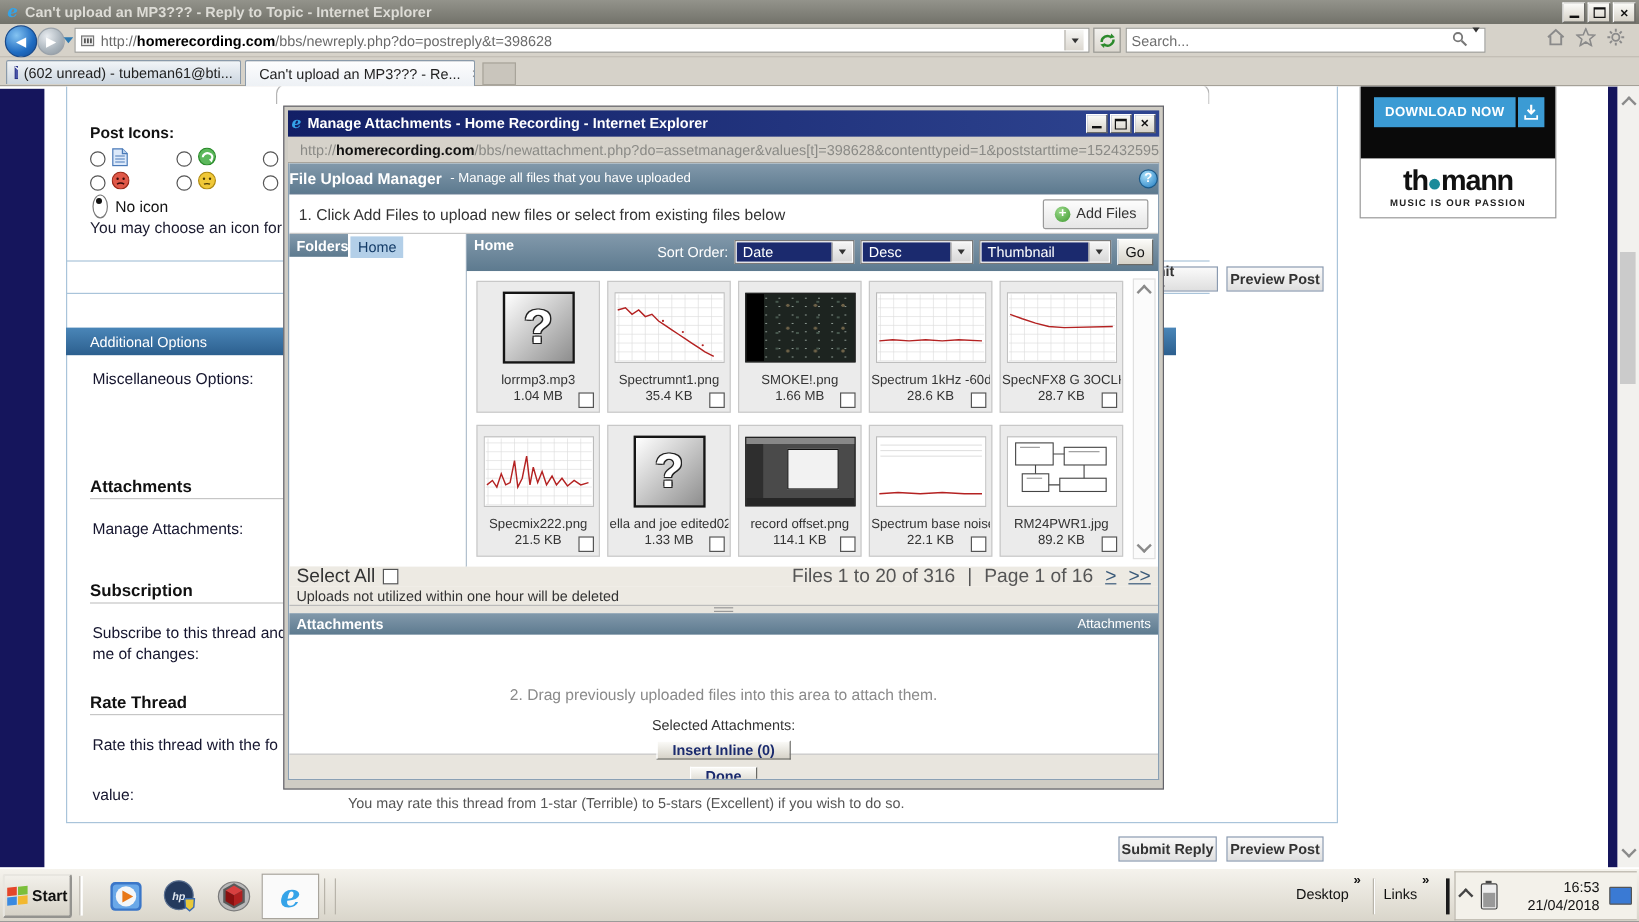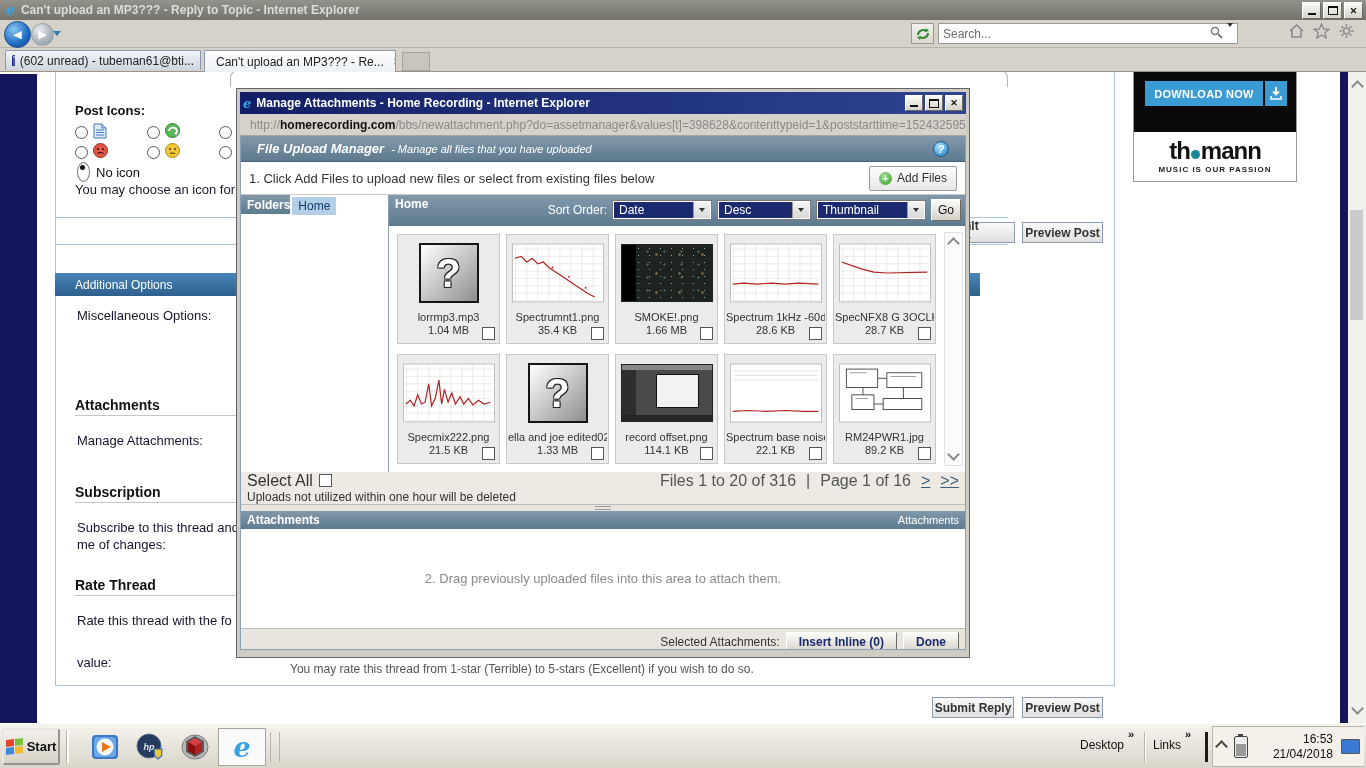--- a/index.html
+++ b/index.html
@@ -84,21 +84,21 @@
   .dtitle{height:22px;background:linear-gradient(90deg,#121f66,#2e4490);display:flex;align-items:center;gap:5px;
     padding:0 3px;color:#fff;font-weight:bold;font-size:12px;}
   .dtitle .winbtns2{margin-left:auto;display:flex;gap:2px;}
   .wbtn2{width:16px;height:14px;background:linear-gradient(#fbfbf8,#d6d2c8);border:1px solid #6a6a66;border-top-color:#fff;
     border-left-color:#fff;display:flex;align-items:center;justify-content:center;font-size:9px;font-weight:bold;color:#111;}
   .durl{height:21px;background:#d6d2ca;border-bottom:1px solid #a8a49c;display:flex;align-items:center;gap:5px;
     padding:0 5px;white-space:nowrap;overflow:hidden;font-size:12px;color:#8a8a86;}
   .durl b{color:#111;}
   .dcontent{background:#fff;border:1px solid #8aa0b4;border-top:none;height:514px;box-sizing:border-box;position:relative;overflow:hidden;}
   .steel{background:linear-gradient(#8299ab,#5d7a8f);color:#fff;}
-  .fumhdr{height:26px;display:flex;align-items:center;gap:7px;padding:0 16px;border-bottom:1px solid #44607a;box-sizing:border-box;font-style:italic;}
+  .fumhdr{height:26px;display:flex;align-items:center;gap:7px;padding:0 0;border-bottom:1px solid #44607a;box-sizing:border-box;}
   .fumhdr .t1{font-weight:bold;font-size:13px;}
   .fumhdr .t2{font-size:11px;}
   .helpc{margin-left:auto;width:16px;height:16px;border-radius:50%;background:radial-gradient(circle at 35% 30%,#a8e0fa,#1f7ac0);
     border:1px solid #1b5a8a;color:#fff;font-weight:bold;font-size:11px;display:flex;align-items:center;justify-content:center;box-sizing:border-box;}
   .instr{height:33px;display:flex;align-items:center;padding:0 8px;border-bottom:1px solid #c8c8c8;box-sizing:border-box;
     font-size:13px;color:#333;}
   .addfiles{margin-left:auto;height:23px;display:flex;align-items:center;gap:5px;padding:0 9px;
     background:linear-gradient(#fdfdfd,#e6e6e6);border:1px solid #9a9a9a;border-radius:2px;font-size:12px;color:#333;}
   .plusc{width:13px;height:13px;border-radius:50%;background:radial-gradient(circle at 35% 30%,#9ad88a,#3f9a30);
     color:#fff;font-weight:bold;font-size:11px;line-height:13px;text-align:center;}
@@ -145,21 +145,21 @@
   .selrow a{color:#3a5a7a;text-decoration:underline;}
   .noterow{height:16px;background:#edeae3;display:flex;align-items:center;padding:0 6px;font-size:12px;color:#333;
     border-bottom:1px solid #bbb;box-sizing:border-box;}
   .splitter{height:6px;background:#e8e5de;display:flex;align-items:center;justify-content:center;}
   .splitter i{display:block;width:16px;border-top:1px solid #999;border-bottom:1px solid #999;height:2px;}
   .attachhdr{height:18px;display:flex;align-items:center;padding:0 6px;font-size:12px;box-sizing:border-box;}
   .attachhdr .l{font-weight:bold;} .attachhdr .r{margin-left:auto;font-size:11px;}
   .droparea{height:100px;background:#fff;display:flex;align-items:center;justify-content:center;
     font-size:13px;color:#8a8a8a;border-bottom:1px solid #bbb;box-sizing:border-box;}
   .dfooter{height:26px;background:#e8e5de;display:flex;align-items:center;justify-content:flex-end;gap:6px;
-    padding:0 6px;box-sizing:border-box;font-size:12px;color:#333;}
+    padding:0 6px;box-sizing:border-box;font-size:12px;color:#333;flex-direction:column;}
   .cbtn{height:19px;padding:0 12px;background:linear-gradient(#fbfbf8,#d6d2c8);border:1px solid #6a6a66;
     border-top-color:#fff;border-left-color:#fff;font-weight:bold;font-size:12px;color:#1a2a6e;
     display:flex;align-items:center;}
   
   .taskbar{left:0;top:723px;width:1366px;height:45px;background:linear-gradient(#f5f3ed,#d9d5ca);
     border-top:1px solid #fff;box-sizing:border-box;}
   .startbtn{left:2px;top:4px;height:37px;width:58px;background:linear-gradient(#f2f0ea,#d6d2c7);
     border:2px outset #e8e6e0;border-radius:3px;display:flex;align-items:center;justify-content:center;gap:4px;
     font-weight:bold;font-size:13px;color:#111;box-sizing:border-box;}
   .flag{display:grid;grid-template-columns:8px 8px;grid-auto-rows:7px;gap:1px;transform:skewY(-6deg);}
@@ -199,20 +199,32 @@
       <span class="wbtn">✕</span>
     </span>
   </div>
 
   <div class="abs navbar">
     <span class="navcirc back">◀</span>
     <span class="navcirc fwd">▶</span>
     <span class="abs" style="left:53px;top:11px">
         <i class="tri-down" style="display:block"></i>
       </span>
+    <span class="abs addr">
+      <svg width="12" height="12">
+          <rect x="1" y="2" width="10" height="8" fill="#e8e8e8" stroke="#777"></rect>
+          <rect x="3" y="4" width="1.5" height="4" fill="#555"></rect>
+          <rect x="5.5" y="4" width="1.5" height="4" fill="#555"></rect>
+          <rect x="8" y="4" width="1.5" height="4" fill="#555"></rect>
+        </svg>
+      <span class="urltxt"><span class="dim">http://</span><b>homerecording.com</b><span class="dim">/bbs/newreply.php?do=postreply&amp;t=398628</span></span>
+      <span class="ddbox">
+          <i class="tri-sm"></i>
+        </span>
+    </span>
     <span class="abs refreshbtn">
       <svg width="14" height="14" viewBox="0 0 14 14">
           <path d="M2 8 a5 5 0 0 1 8-4" fill="none" stroke="#2c8a2c" stroke-width="2"></path>
           <path d="M12 6 a5 5 0 0 1 -8 4" fill="none" stroke="#2c8a2c" stroke-width="2"></path>
           <path d="M10 1 L13 4 L9 5 Z" fill="#2c8a2c"></path>
           <path d="M4 13 L1 10 L5 9 Z" fill="#2c8a2c"></path>
         </svg>
     </span>
     <span class="abs searchbox">
       <span>Search...</span>

